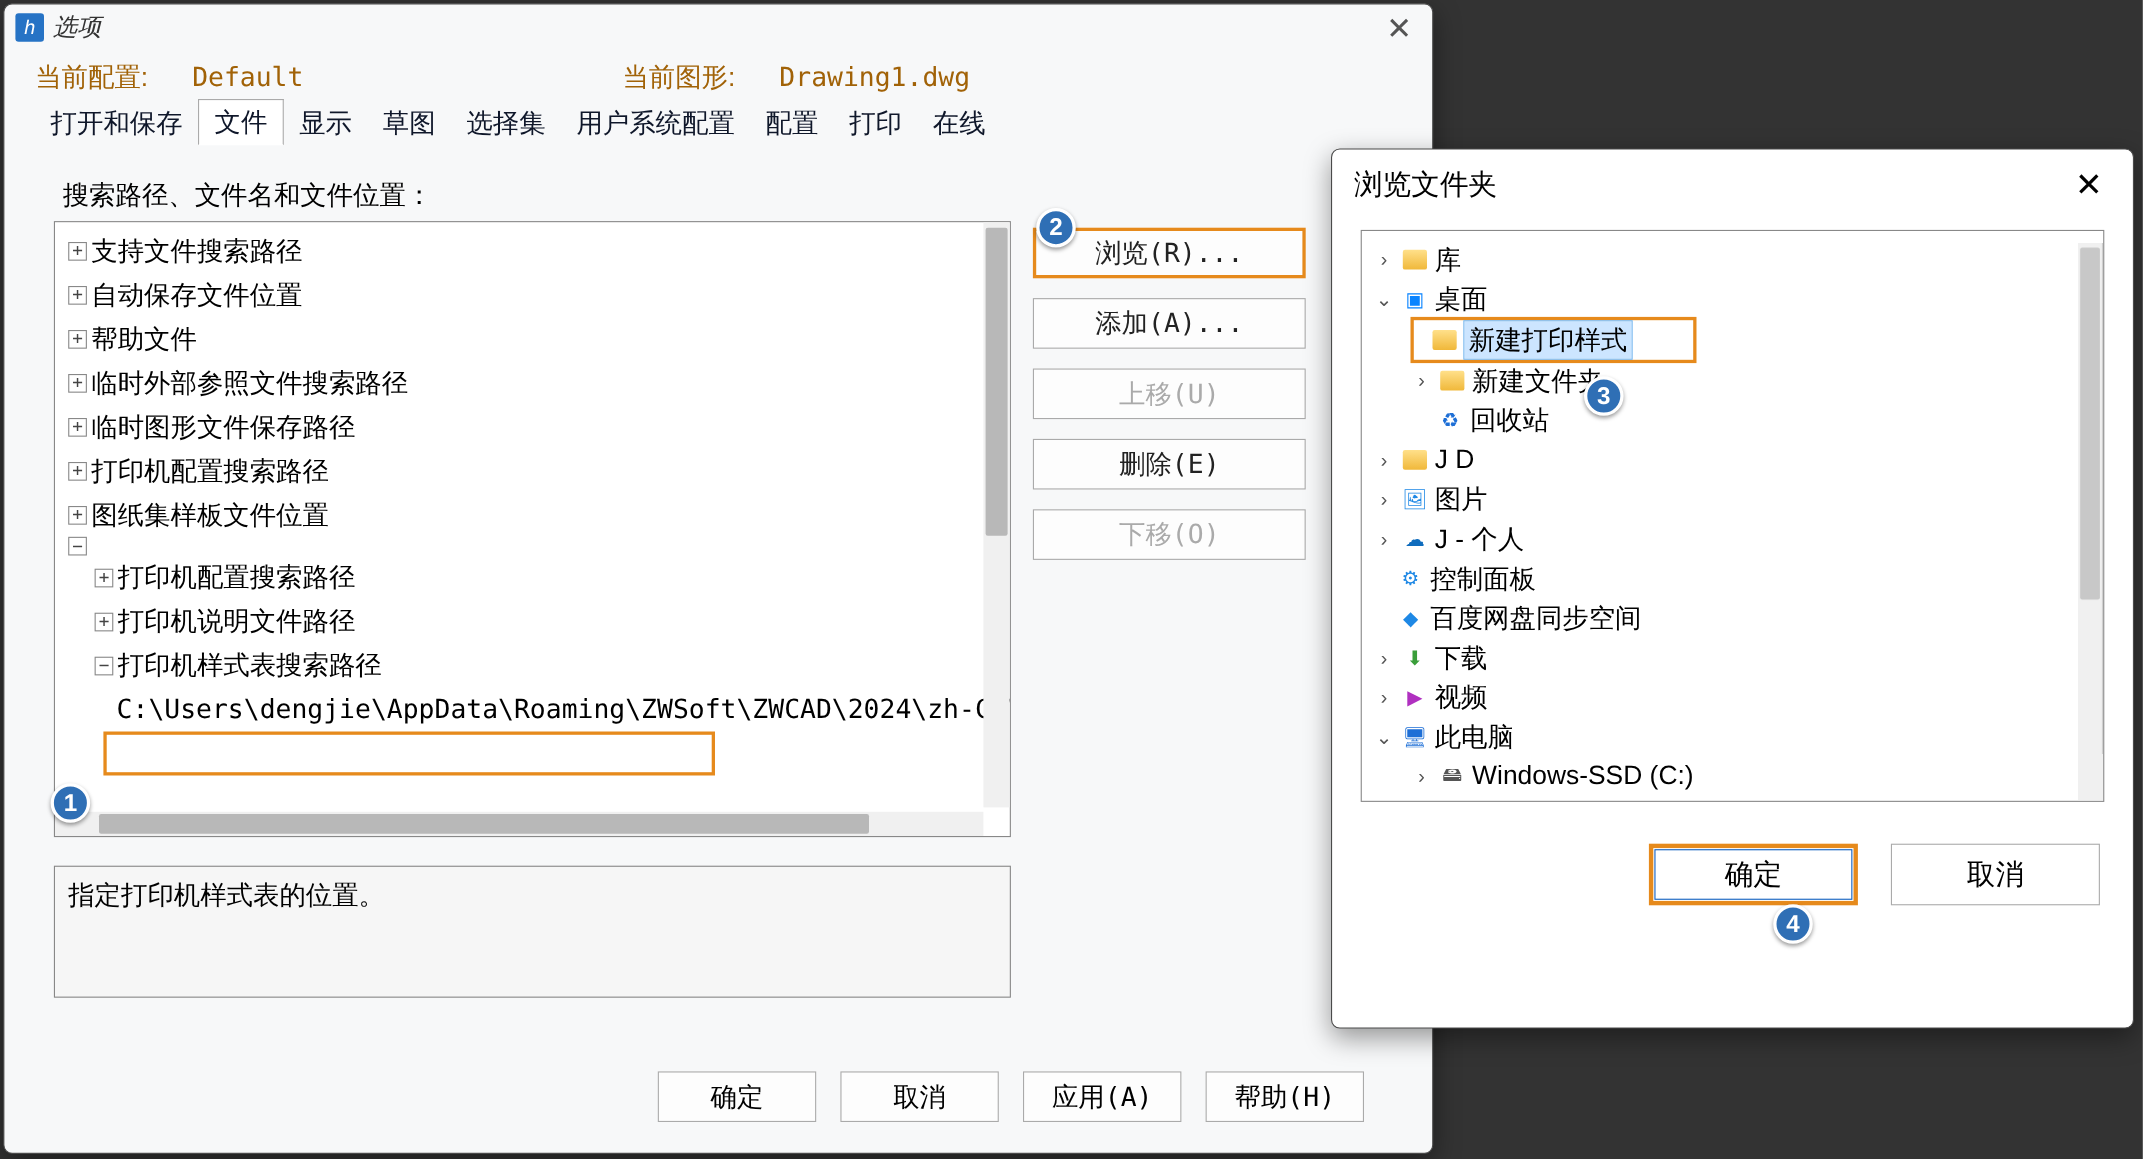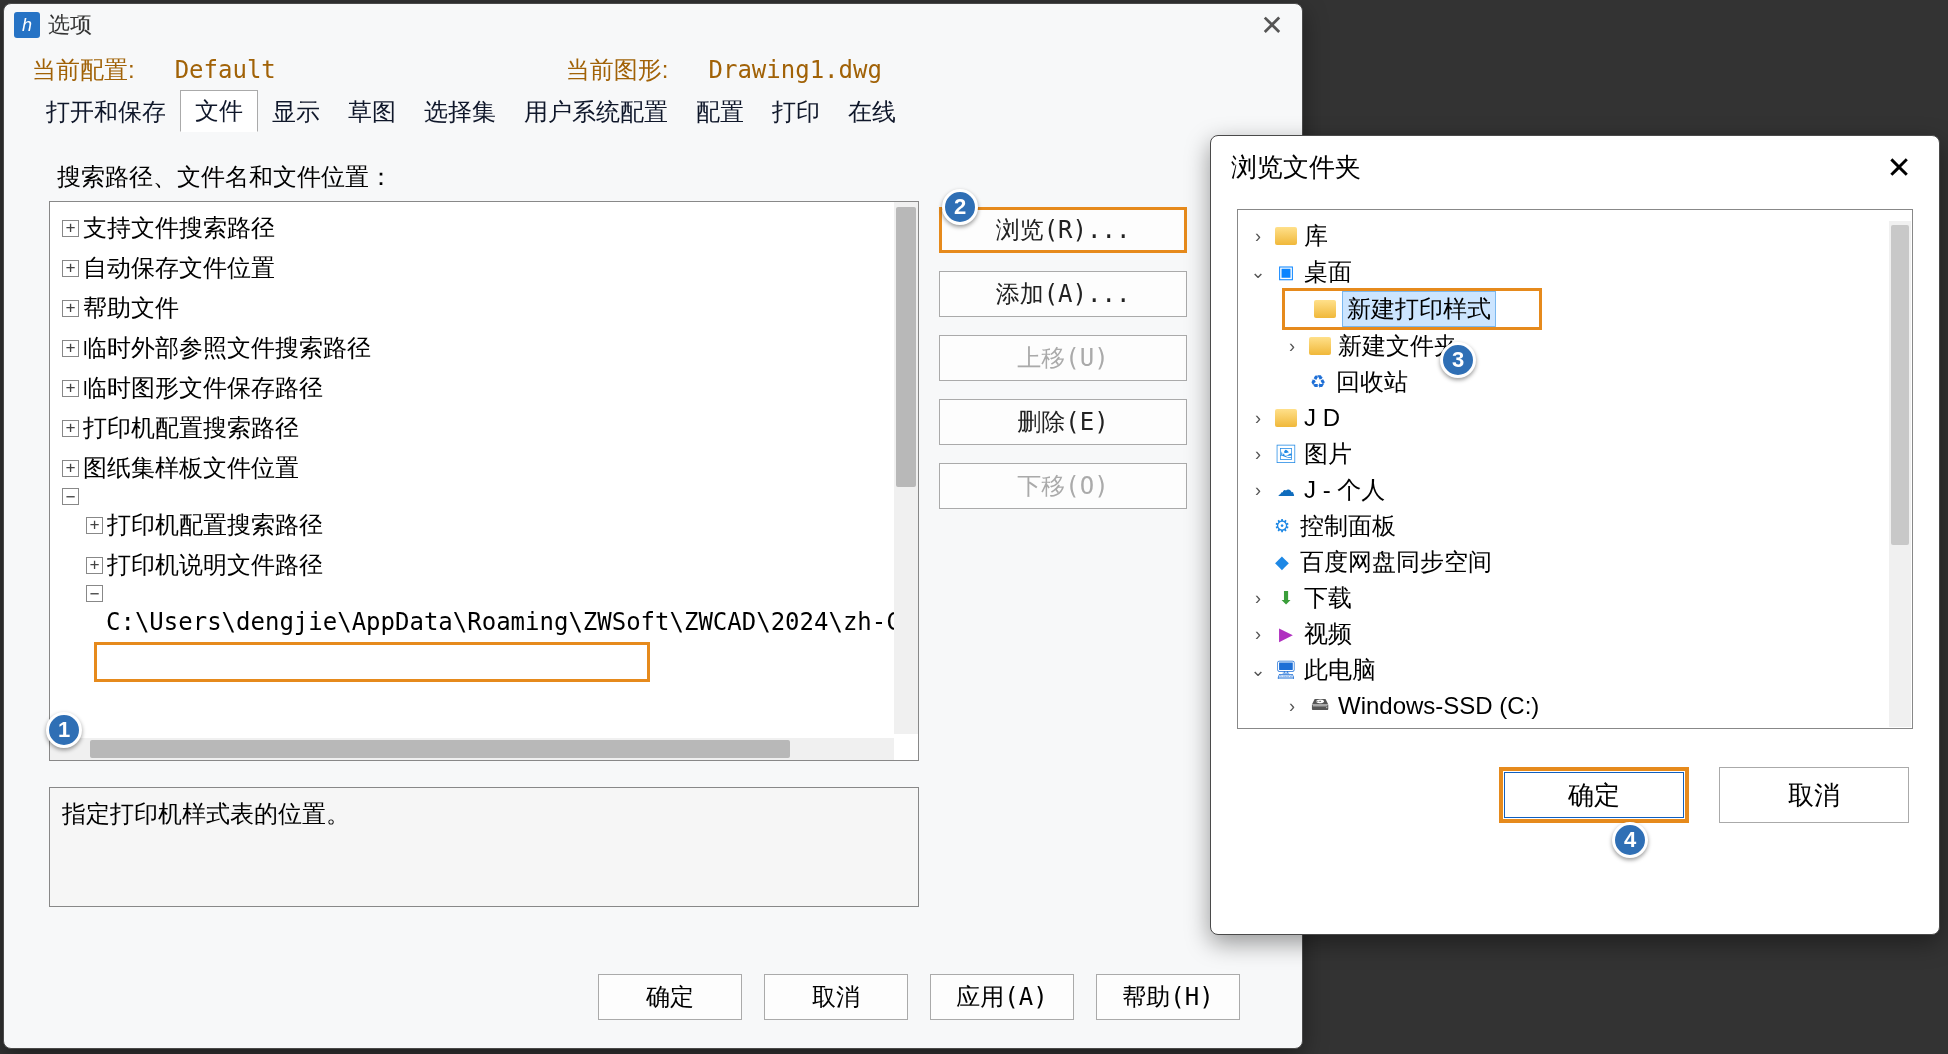--- a/index.html
+++ b/index.html
@@ -39,21 +39,21 @@
   background: #2673c5;
   border-radius: 3px;
   margin-right: 8px;
   display: inline-flex;
   align-items: center;
   justify-content: center;
   color: #fff;
   font-style: italic;
   font-size: 18px;
 }
-.titlebar .title { font-size: 22px; color: #333; }
+.titlebar .title { font-size: 22px; color: #333; font-style: italic; }
 .titlebar .close {
   margin-left: auto;
   width: 40px; height: 32px;
   display: flex; align-items: center; justify-content: center;
   font-size: 28px; color: #555;
   cursor: pointer;
 }
 .meta-row {
   display: flex;
   align-items: center;
@@ -365,20 +365,21 @@
           <div class="tree-row tree-indent1">
               <span class="tree-expander">+</span>
               <span>打印机配置搜索路径</span>
             </div>
           <div class="tree-row tree-indent1">
               <span class="tree-expander">+</span>
               <span>打印机说明文件路径</span>
             </div>
           <div class="tree-row tree-indent1">
               <span class="tree-expander">−</span>
+              <span>打印机样式表搜索路径</span>
             </div>
           <div class="tree-row path-line">
               <span>C:\Users\dengjie\AppData\Roaming\ZWSoft\ZWCAD\2024\zh-CN\prints</span>
             </div>
           <div class="tree-row">
               <div class="empty-input"></div>
             </div>
         </div>
         <div class="vscroll">
             <div class="vscroll-thumb"></div>
@@ -424,21 +425,21 @@
             <span class="folder-yellow"></span>
           </span>
       <span class="ft-label">库</span>
     </div>
     <div class="ft-row" style="padding-left:6px">
       <span class="ft-chevron">⌄</span>
       <span class="ft-icon" style="color:#0a84ff">▣</span>
       <span class="ft-label">桌面</span>
     </div>
     <div class="ft-row-wrap highlighted" style="margin-left:40px;width:260px">
-      <div class="ft-row selected" style="padding-left:28px">
+      <div class="ft-row selected" style="padding-left:16px">
         <span class="ft-icon">
               <span class="folder-yellow"></span>
             </span>
         <span class="ft-label" style="padding:1px 4px">新建打印样式</span>
       </div>
     </div>
     <div class="ft-row" style="padding-left:40px">
       <span class="ft-chevron">›</span>
       <span class="ft-icon">
             <span class="folder-yellow"></span>

